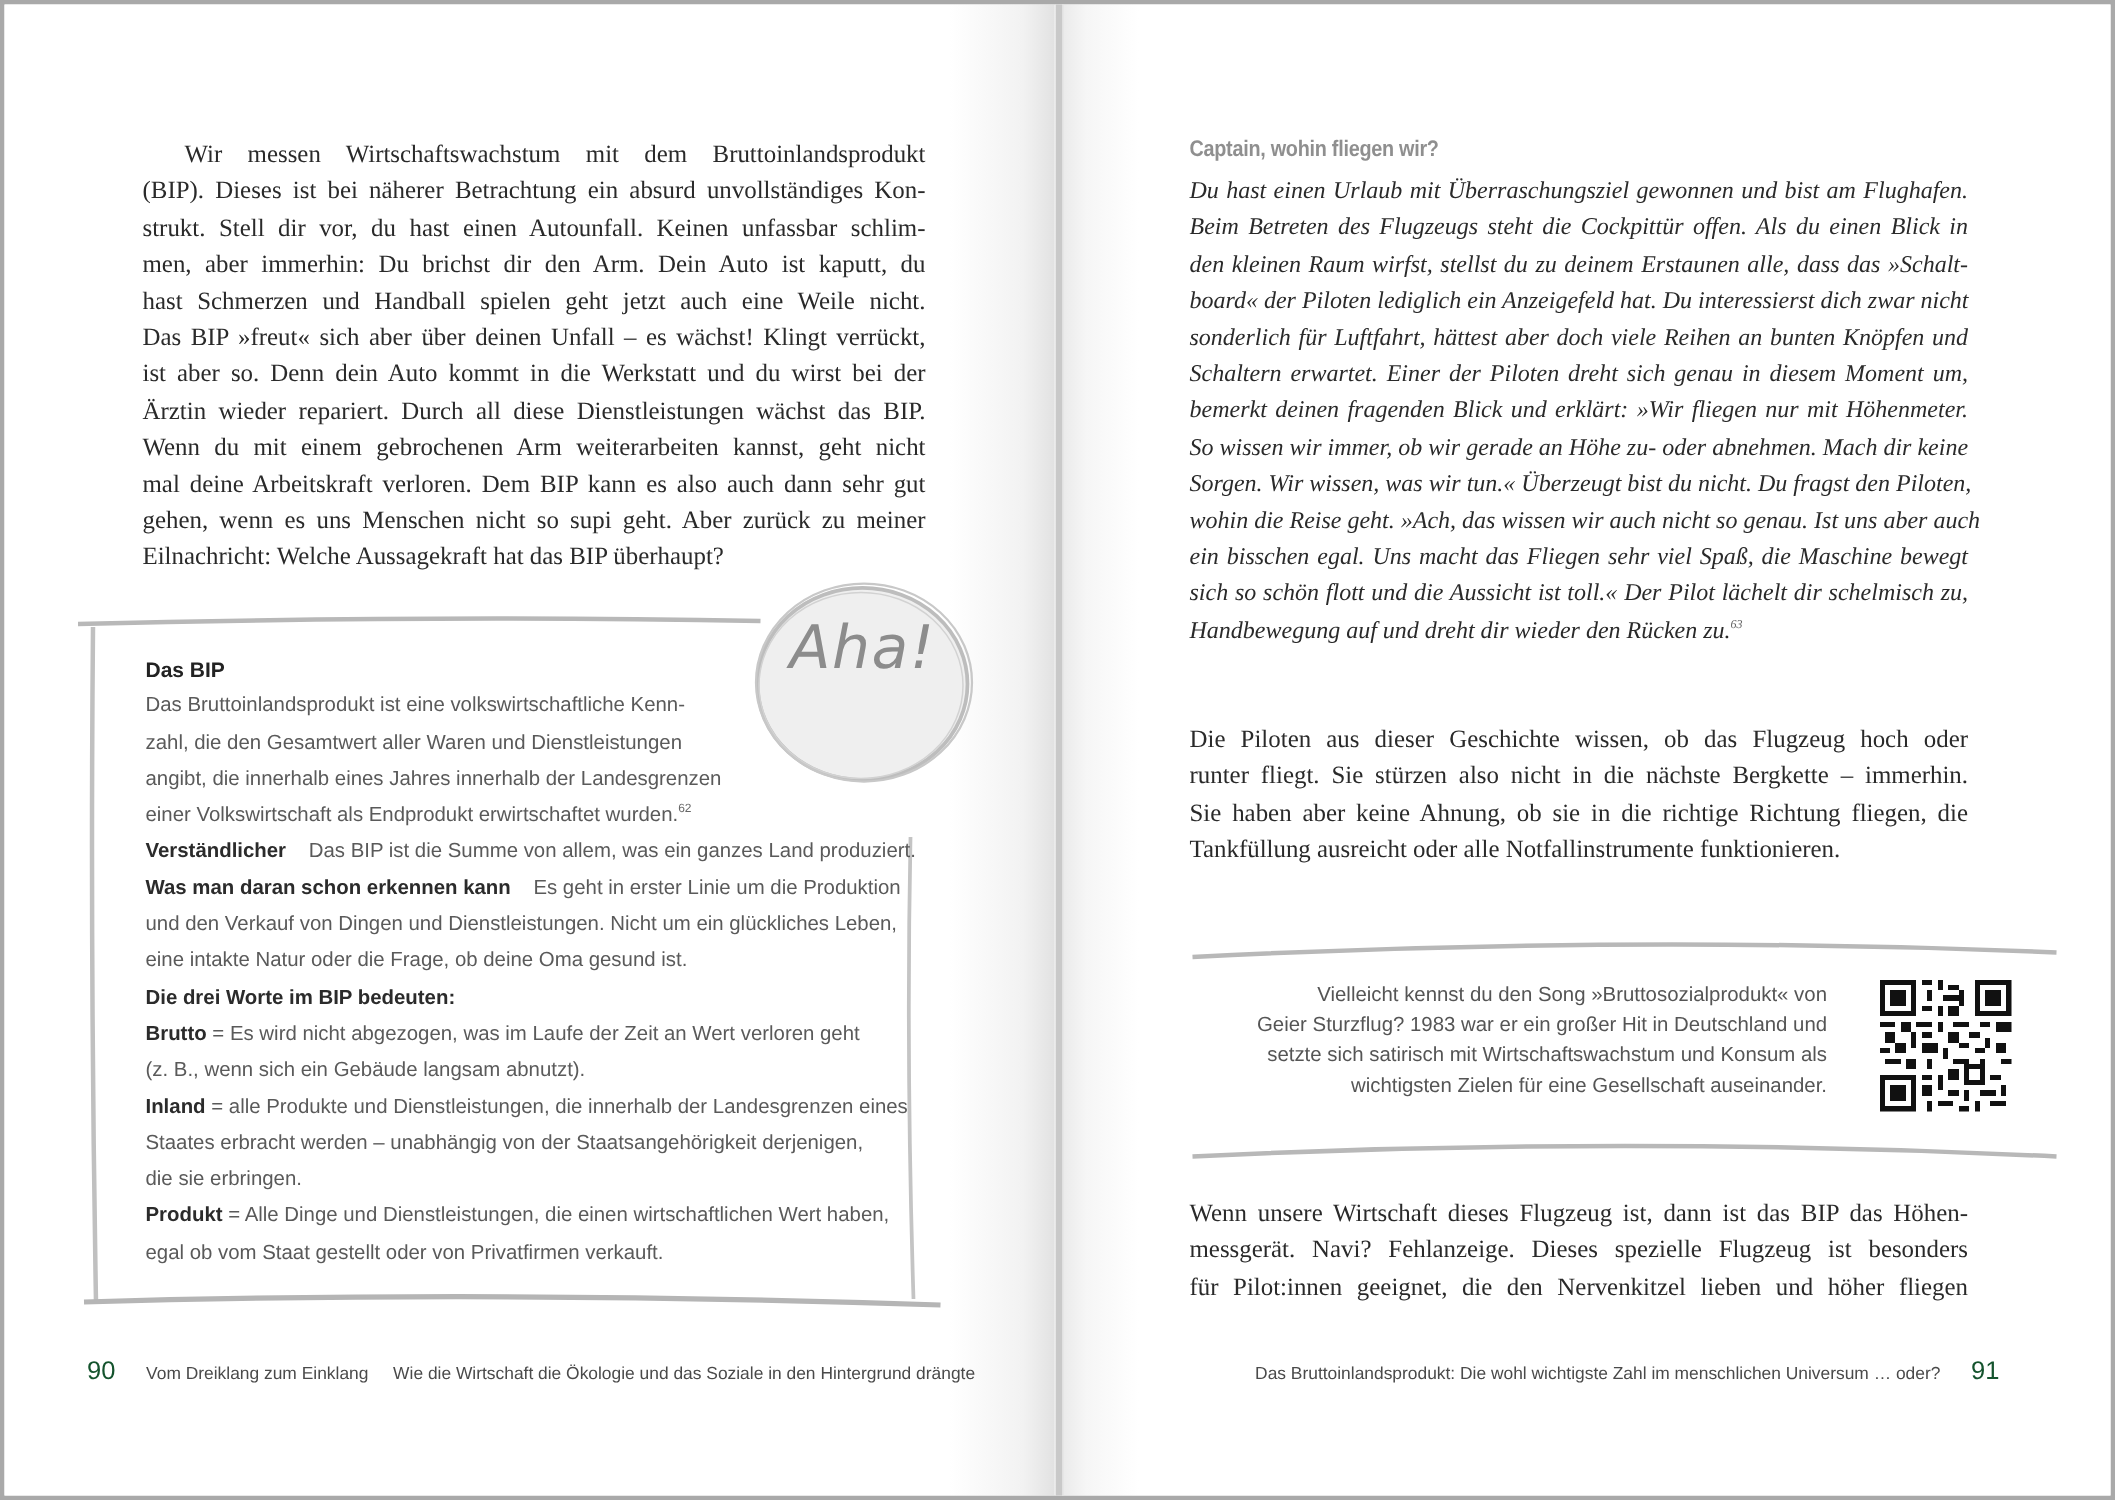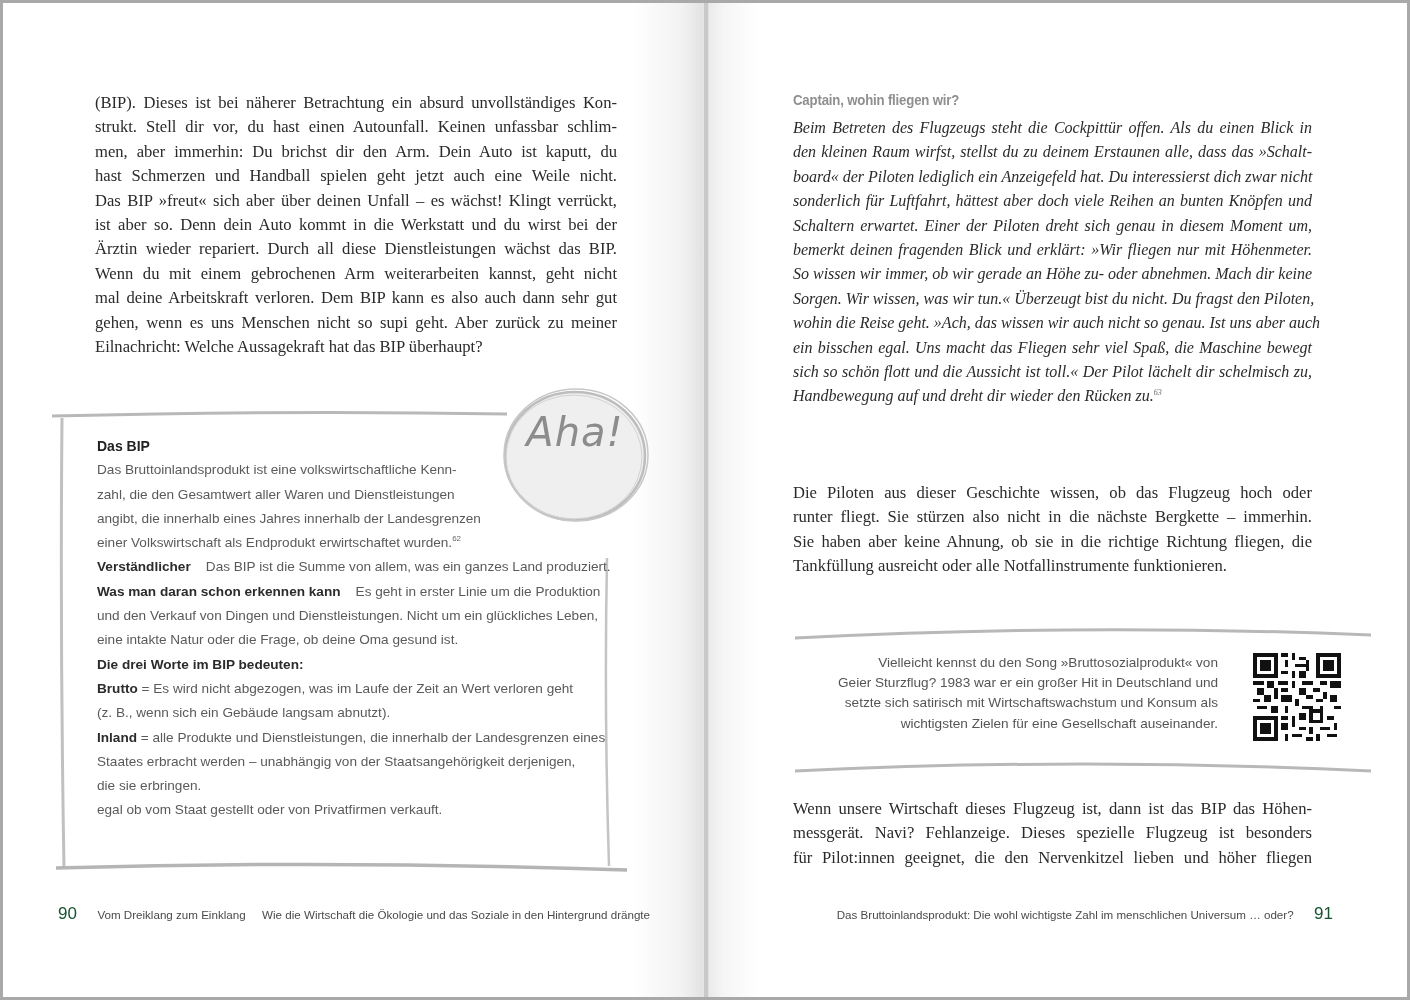--- a/index.html
+++ b/index.html
@@ -80,20 +80,21 @@
 <body>
 
 <div class="spread">
   <div class="page page-left"></div>
   <div class="page page-right"></div>
   <div class="gutter"></div>
   <div class="gutter2"></div>
 </div>
 
 <div id="intro" class="body-text">
+  <span class="line indent">Wir messen Wirtschaftswachstum mit dem Bruttoinlandsprodukt</span>
   <span class="line">(BIP). Dieses ist bei näherer Betrachtung ein absurd unvollständiges Kon-</span>
   <span class="line">strukt. Stell dir vor, du hast einen Autounfall. Keinen unfassbar schlim-</span>
   <span class="line">men, aber immerhin: Du brichst dir den Arm. Dein Auto ist kaputt, du</span>
   <span class="line">hast Schmerzen und Handball spielen geht jetzt auch eine Weile nicht.</span>
   <span class="line">Das BIP »freut« sich aber über deinen Unfall – es wächst! Klingt verrückt,</span>
   <span class="line">ist aber so. Denn dein Auto kommt in die Werkstatt und du wirst bei der</span>
   <span class="line">Ärztin wieder repariert. Durch all diese Dienstleistungen wächst das BIP.</span>
   <span class="line">Wenn du mit einem gebrochenen Arm weiterarbeiten kannst, geht nicht</span>
   <span class="line">mal deine Arbeitskraft verloren. Dem BIP kann es also auch dann sehr gut</span>
   <span class="line">gehen, wenn es uns Menschen nicht so supi geht. Aber zurück zu meiner</span>
@@ -116,20 +117,21 @@
     <span class="line"><span class="term">Verständlicher</span>&nbsp;&nbsp;&nbsp;&nbsp;<span>Das BIP ist die Summe von allem, was ein ganzes Land produziert.</span></span>
     <span class="line"><span class="term">Was man daran schon erkennen kann</span>&nbsp;&nbsp;&nbsp;&nbsp;<span>Es geht in erster Linie um die Produktion</span></span>
     <span class="line">und den Verkauf von Dingen und Dienstleistungen. Nicht um ein glückliches Leben,</span>
     <span class="line">eine intakte Natur oder die Frage, ob deine Oma gesund ist.</span>
     <span class="line term">Die drei Worte im BIP bedeuten:</span>
     <span class="line"><span class="term">Brutto</span><span> = Es wird nicht abgezogen, was im Laufe der Zeit an Wert verloren geht</span></span>
     <span class="line">(z. B., wenn sich ein Gebäude langsam abnutzt).</span>
     <span class="line"><span class="term">Inland</span><span> = alle Produkte und Dienstleistungen, die innerhalb der Landesgrenzen eines</span></span>
     <span class="line">Staates erbracht werden – unabhängig von der Staatsangehörigkeit derjenigen,</span>
     <span class="line">die sie erbringen.</span>
+    <span class="line"><span class="term">Produkt</span><span> = Alle Dinge und Dienstleistungen, die einen wirtschaftlichen Wert haben,</span></span>
     <span class="line">egal ob vom Staat gestellt oder von Privatfirmen verkauft.</span>
   </div>
 </div>
 
 <div class="aha">
   <svg width="150" height="140">
     <ellipse cx="75" cy="70" rx="70" ry="64" fill="#efefef" stroke="#bdbdbd" stroke-width="2.5"></ellipse>
     <ellipse cx="76" cy="69" rx="72" ry="66" fill="none" stroke="#c8c8c8" stroke-width="1.5"></ellipse>
     <ellipse cx="74" cy="71" rx="68" ry="62" fill="none" stroke="#d2d2d2" stroke-width="1"></ellipse>
   </svg>
@@ -140,20 +142,21 @@
   <span class="folio">90</span>
   <span style="display:inline-block;width:14px"></span>
   <span>Vom Dreiklang zum Einklang</span>
   <span style="display:inline-block;width:10px"></span>
   <span>Wie die Wirtschaft die Ökologie und das Soziale in den Hintergrund drängte</span>
 </div>
 
 <div class="story-title">Captain, wohin fliegen wir?</div>
 
 <div id="story" class="body-text">
+  <span class="line">Du hast einen Urlaub mit Überraschungsziel gewonnen und bist am Flughafen.</span>
   <span class="line">Beim Betreten des Flugzeugs steht die Cockpittür offen. Als du einen Blick in</span>
   <span class="line">den kleinen Raum wirfst, stellst du zu deinem Erstaunen alle, dass das »Schalt-</span>
   <span class="line">board« der Piloten lediglich ein Anzeigefeld hat. Du interessierst dich zwar nicht</span>
   <span class="line">sonderlich für Luftfahrt, hättest aber doch viele Reihen an bunten Knöpfen und</span>
   <span class="line">Schaltern erwartet. Einer der Piloten dreht sich genau in diesem Moment um,</span>
   <span class="line">bemerkt deinen fragenden Blick und erklärt: »Wir fliegen nur mit Höhenmeter.</span>
   <span class="line">So wissen wir immer, ob wir gerade an Höhe zu- oder abnehmen. Mach dir keine</span>
   <span class="line">Sorgen. Wir wissen, was wir tun.« Überzeugt bist du nicht. Du fragst den Piloten,</span>
   <span class="line">wohin die Reise geht. »Ach, das wissen wir auch nicht so genau. Ist uns aber auch</span>
   <span class="line">ein bisschen egal. Uns macht das Fliegen sehr viel Spaß, die Maschine bewegt</span>

